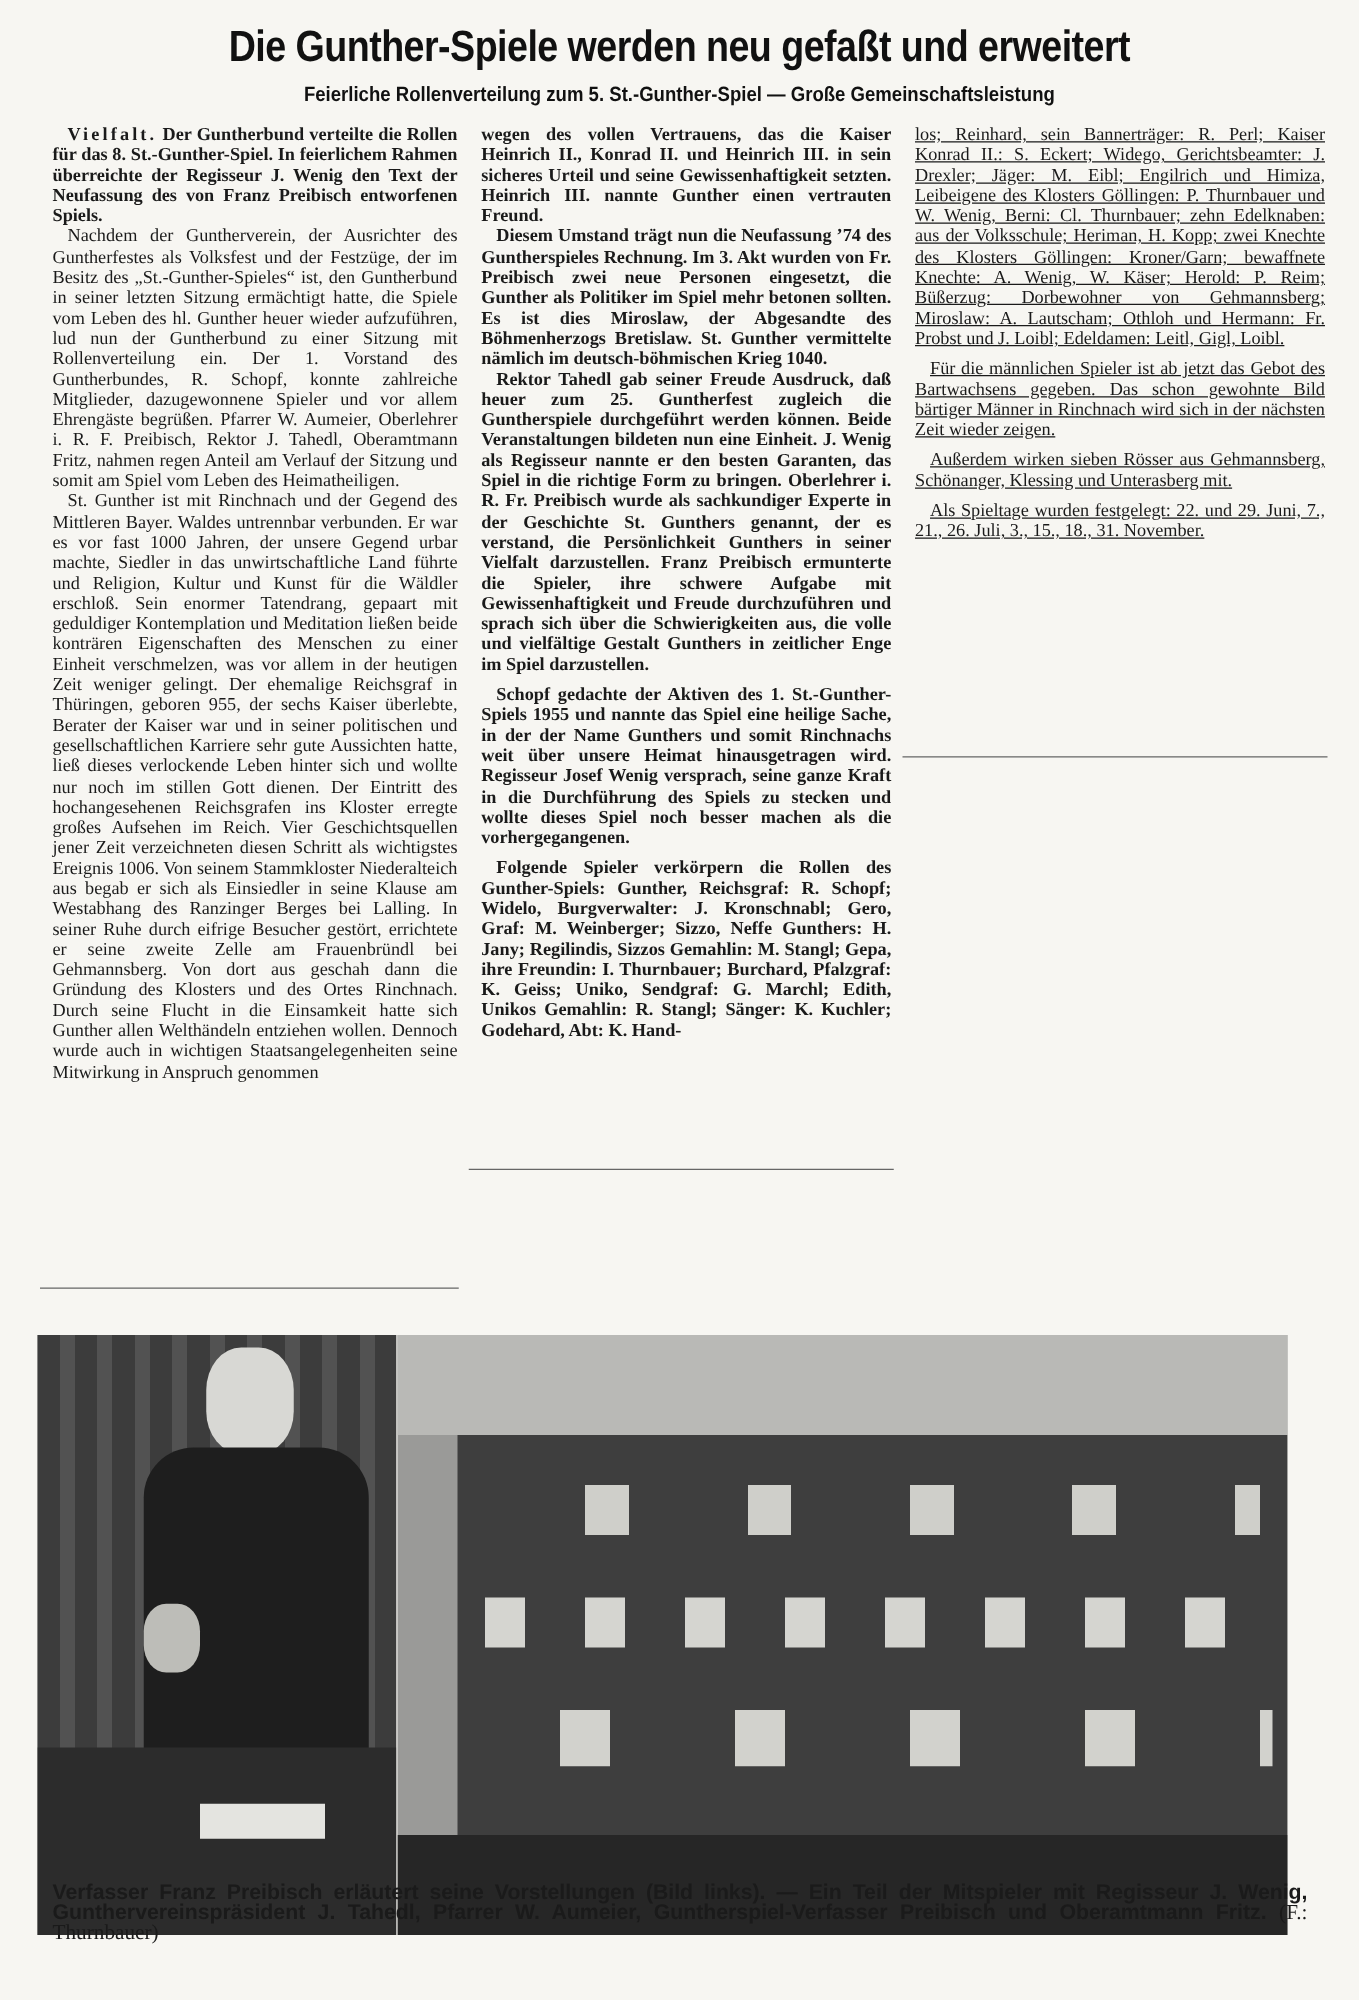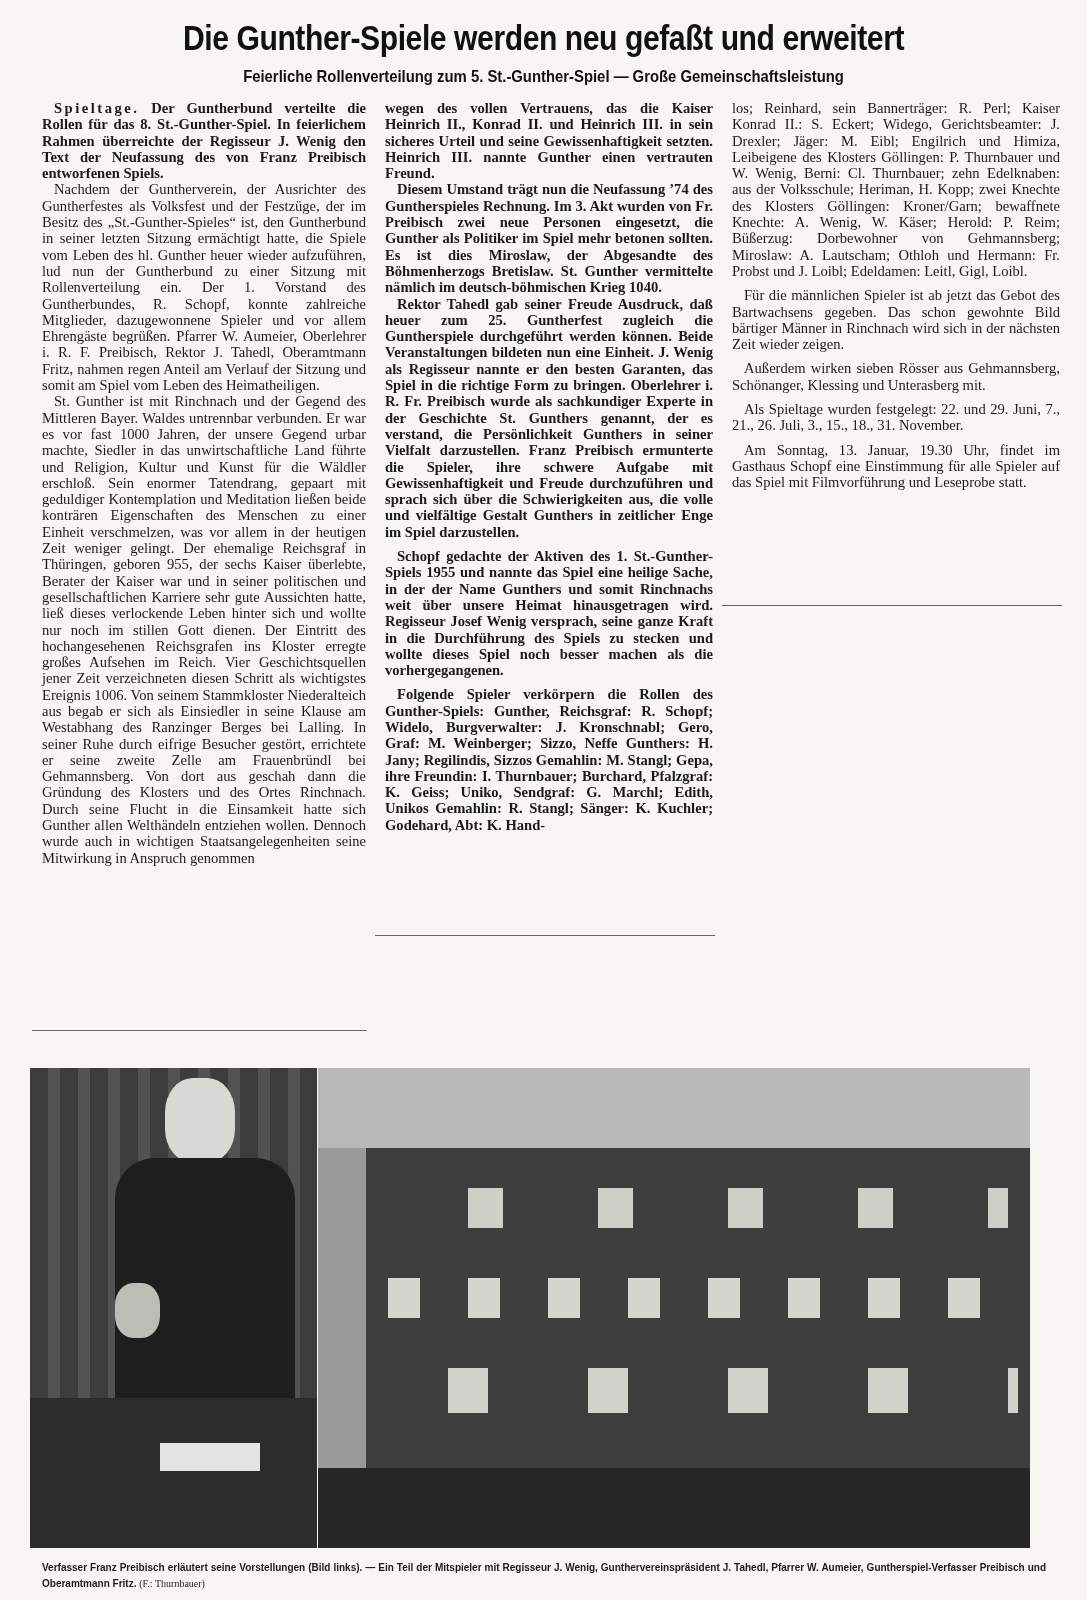--- a/index.html
+++ b/index.html
@@ -39,67 +39,66 @@
     line-height: 16.3px;
     text-align: justify;
     hyphens: manual;
   }
   .col p { margin: 0; text-indent: 12px; }
   .col p.gap { margin-top: 8px; }
   .col p.lead { font-weight: bold; text-indent: 12px; }
   .col p.lead .place { letter-spacing: 2.5px; }
   #col1 { left: 42px; width: 324px; }
   #col2 { left: 385px; width: 328px; font-weight: bold; }
-  #col3 { left: 732px; width: 328px; }
+  #col3 { left: 732px; width: 328px; text-decoration: underline; }
   .rule {
     position: absolute; height: 1px; background: #666;
   }
   .photo {
     position: absolute;
     background: #3a3a3a;
     overflow: hidden;
   }
   #photo-left { left: 30px; top: 1068px; width: 287px; height: 480px; background: #4a4a4a; }
   #photo-right { left: 318px; top: 1068px; width: 712px; height: 480px; background: #9a9a98; }
   .photo .shape { position: absolute; }
   .caption {
-    position: absolute; left: 42px; top: 1560px; width: 1004px;
+    position: absolute; left: 42px; top: 1506px; width: 1004px;
     font-family: "Liberation Sans", sans-serif;
-    font-size: 10px; line-height: 16px;
+    font-size: 17px; line-height: 16px;
     font-weight: bold;
     text-align: justify;
   }
   .caption .credit { font-weight: normal; font-family: "Liberation Serif", serif; }
 </style>
 </head>
 <body>
 
 <div class="headline">Die Gunther-Spiele werden neu gefaßt und erweitert</div>
 <div class="subhead">Feierliche Rollenverteilung zum 5. St.-Gunther-Spiel — Große Gemeinschaftsleistung</div>
 
 <div class="col" id="col1">
-  <p class="lead"><span class="place">Spieltage.</span> <span>Der Guntherbund verteilte die Rollen für das 8. St.-Gunther-Spiel. In feierlichem Rahmen überreichte der Regisseur J. Wenig den Text der Neufassung des von Franz Preibisch entworfenen Spiels.</span></p>
+  <p class="lead"><span class="place">Vielfalt.</span> <span>Der Guntherbund verteilte die Rollen für das 8. St.-Gunther-Spiel. In feierlichem Rahmen überreichte der Regisseur J. Wenig den Text der Neufassung des von Franz Preibisch entworfenen Spiels.</span></p>
   <p>Nachdem der Guntherverein, der Ausrichter des Guntherfestes als Volksfest und der Festzüge, der im Besitz des „St.-Gunther-Spieles“ ist, den Guntherbund in seiner letzten Sitzung ermächtigt hatte, die Spiele vom Leben des hl. Gunther heuer wieder aufzuführen, lud nun der Guntherbund zu einer Sitzung mit Rollenverteilung ein. Der 1. Vorstand des Guntherbundes, R. Schopf, konnte zahlreiche Mitglieder, dazugewonnene Spieler und vor allem Ehrengäste begrüßen. Pfarrer W. Aumeier, Oberlehrer i. R. F. Preibisch, Rektor J. Tahedl, Oberamtmann Fritz, nahmen regen Anteil am Verlauf der Sitzung und somit am Spiel vom Leben des Heimatheiligen.</p>
   <p>St. Gunther ist mit Rinchnach und der Gegend des Mittleren Bayer. Waldes untrennbar verbunden. Er war es vor fast 1000 Jahren, der unsere Gegend urbar machte, Siedler in das unwirtschaftliche Land führte und Religion, Kultur und Kunst für die Wäldler erschloß. Sein enormer Tatendrang, gepaart mit geduldiger Kontemplation und Meditation ließen beide konträren Eigenschaften des Menschen zu einer Einheit verschmelzen, was vor allem in der heutigen Zeit weniger gelingt. Der ehemalige Reichsgraf in Thüringen, geboren 955, der sechs Kaiser überlebte, Berater der Kaiser war und in seiner politischen und gesellschaftlichen Karriere sehr gute Aussichten hatte, ließ dieses verlockende Leben hinter sich und wollte nur noch im stillen Gott dienen. Der Eintritt des hochangesehenen Reichsgrafen ins Kloster erregte großes Aufsehen im Reich. Vier Geschichtsquellen jener Zeit verzeichneten diesen Schritt als wichtigstes Ereignis 1006. Von seinem Stammkloster Niederalteich aus begab er sich als Einsiedler in seine Klause am Westabhang des Ranzinger Berges bei Lalling. In seiner Ruhe durch eifrige Besucher gestört, errichtete er seine zweite Zelle am Frauenbründl bei Gehmannsberg. Von dort aus geschah dann die Gründung des Klosters und des Ortes Rinchnach. Durch seine Flucht in die Einsamkeit hatte sich Gunther allen Welthändeln entziehen wollen. Dennoch wurde auch in wichtigen Staatsangelegenheiten seine Mitwirkung in Anspruch genommen</p>
 </div>
 
 <div class="col" id="col2">
   <p style="text-indent:0">wegen des vollen Vertrauens, das die Kaiser Heinrich II., Konrad II. und Heinrich III. in sein sicheres Urteil und seine Gewissenhaftigkeit setzten. Heinrich III. nannte Gunther einen vertrauten Freund.</p>
   <p>Diesem Umstand trägt nun die Neufassung ’74 des Guntherspieles Rechnung. Im 3. Akt wurden von Fr. Preibisch zwei neue Personen eingesetzt, die Gunther als Politiker im Spiel mehr betonen sollten. Es ist dies Miroslaw, der Abgesandte des Böhmenherzogs Bretislaw. St. Gunther vermittelte nämlich im deutsch-böhmischen Krieg 1040.</p>
   <p>Rektor Tahedl gab seiner Freude Ausdruck, daß heuer zum 25. Guntherfest zugleich die Guntherspiele durchgeführt werden können. Beide Veranstaltungen bildeten nun eine Einheit. J. Wenig als Regisseur nannte er den besten Garanten, das Spiel in die richtige Form zu bringen. Oberlehrer i. R. Fr. Preibisch wurde als sachkundiger Experte in der Geschichte St. Gunthers genannt, der es verstand, die Persönlichkeit Gunthers in seiner Vielfalt darzustellen. Franz Preibisch ermunterte die Spieler, ihre schwere Aufgabe mit Gewissenhaftigkeit und Freude durchzuführen und sprach sich über die Schwierigkeiten aus, die volle und vielfältige Gestalt Gunthers in zeitlicher Enge im Spiel darzustellen.</p>
   <p class="gap">Schopf gedachte der Aktiven des 1. St.-Gunther-Spiels 1955 und nannte das Spiel eine heilige Sache, in der der Name Gunthers und somit Rinchnachs weit über unsere Heimat hinausgetragen wird. Regisseur Josef Wenig versprach, seine ganze Kraft in die Durchführung des Spiels zu stecken und wollte dieses Spiel noch besser machen als die vorhergegangenen.</p>
   <p class="gap">Folgende Spieler verkörpern die Rollen des Gunther-Spiels: Gunther, Reichsgraf: R. Schopf; Widelo, Burgverwalter: J. Kronschnabl; Gero, Graf: M. Weinberger; Sizzo, Neffe Gunthers: H. Jany; Regilindis, Sizzos Gemahlin: M. Stangl; Gepa, ihre Freundin: I. Thurnbauer; Burchard, Pfalzgraf: K. Geiss; Uniko, Sendgraf: G. Marchl; Edith, Unikos Gemahlin: R. Stangl; Sänger: K. Kuchler; Godehard, Abt: K. Hand-</p>
 </div>
 
 <div class="col" id="col3">
   <p style="text-indent:0">los; Reinhard, sein Bannerträger: R. Perl; Kaiser Konrad II.: S. Eckert; Widego, Gerichtsbeamter: J. Drexler; Jäger: M. Eibl; Engilrich und Himiza, Leibeigene des Klosters Göllingen: P. Thurnbauer und W. Wenig, Berni: Cl. Thurnbauer; zehn Edelknaben: aus der Volksschule; Heriman, H. Kopp; zwei Knechte des Klosters Göllingen: Kroner/Garn; bewaffnete Knechte: A. Wenig, W. Käser; Herold: P. Reim; Büßerzug: Dorbewohner von Gehmannsberg; Miroslaw: A. Lautscham; Othloh und Hermann: Fr. Probst und J. Loibl; Edeldamen: Leitl, Gigl, Loibl.</p>
   <p class="gap">Für die männlichen Spieler ist ab jetzt das Gebot des Bartwachsens gegeben. Das schon gewohnte Bild bärtiger Männer in Rinchnach wird sich in der nächsten Zeit wieder zeigen.</p>
   <p class="gap">Außerdem wirken sieben Rösser aus Gehmannsberg, Schönanger, Klessing und Unterasberg mit.</p>
   <p class="gap">Als Spieltage wurden festgelegt: 22. und 29. Juni, 7., 21., 26. Juli, 3., 15., 18., 31. November.</p>
-  <p class="gap">Am Sonntag, 13. Januar, 19.30 Uhr, findet im Gasthaus Schopf eine Einstimmung für alle Spieler auf das Spiel mit Filmvorführung und Leseprobe statt.</p>
 </div>
 
 <div class="rule" style="left:32px; top:1030px; width:335px;"></div>
 <div class="rule" style="left:375px; top:935px; width:340px;"></div>
 <div class="rule" style="left:722px; top:605px; width:340px;"></div>
 
 <div class="photo" id="photo-left" title="Franz Preibisch speaking at a table">
   <div class="shape" style="left:0;top:0;width:287px;height:480px;background:repeating-linear-gradient(90deg,#3c3c3c 0 18px,#525252 18px 30px);"></div>
   <div class="shape" style="left:135px;top:10px;width:70px;height:85px;border-radius:40%;background:#d8d8d4;"></div>
   <div class="shape" style="left:85px;top:90px;width:180px;height:270px;border-radius:40px 40px 0 0;background:#1e1e1e;"></div>

